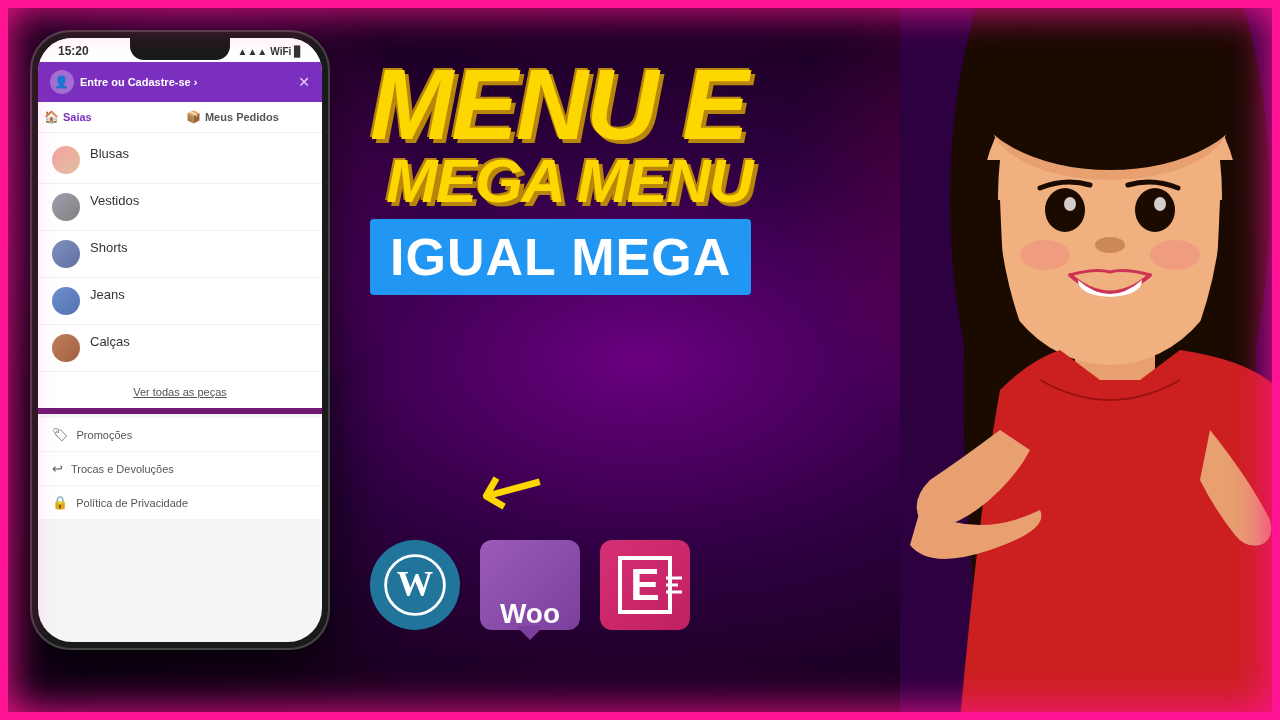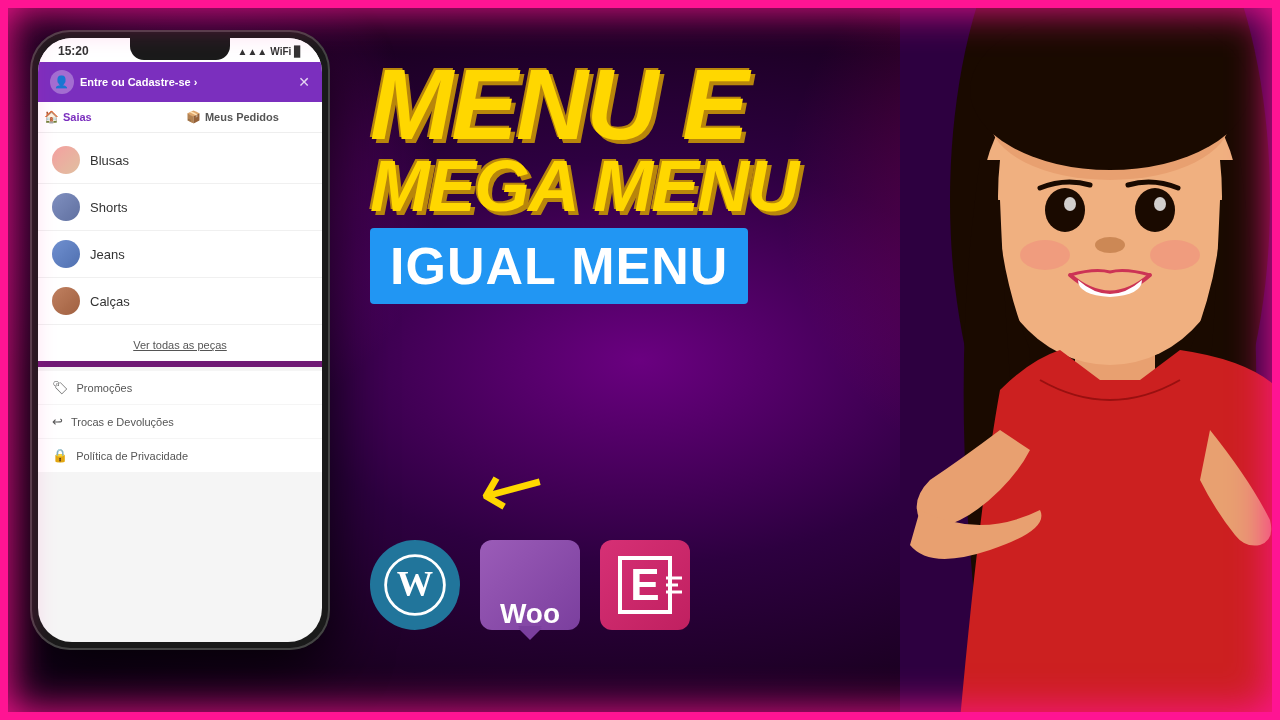--- a/index.html
+++ b/index.html
@@ -157,21 +157,20 @@
     .nav-tab:not(.active) { color: #555; }
     .tab-icon { font-size: 12px; }
 
     
     .menu-list {
       background: white;
       padding: 4px 0;
     }
     .menu-item {
       display: flex;
-      align-items: center;
       gap: 10px;
       padding: 9px 14px;
       border-bottom: 1px solid #f0f0f0;
       font-size: 13px;
       color: #333;
     }
     .menu-thumb {
       width: 28px;
       height: 28px;
       border-radius: 50%;
@@ -230,27 +229,28 @@
       font-size: 100px;
       font-weight: 900;
       color: #FFD700;
       line-height: 0.95;
       text-shadow: 4px 4px 0 #b8860b, -2px -2px 0 #b8860b;
       font-style: italic;
       letter-spacing: -2px;
     }
 
     .title-mega {
-      font-size: 72px;
+      font-size: 62px;
       font-weight: 900;
       color: #FFD700;
       line-height: 0.95;
       text-shadow: 4px 4px 0 #b8860b, -2px -2px 0 #b8860b;
       font-style: italic;
       letter-spacing: -2px;
+      margin-left: 16px;
     }
 
     .igual-apps-banner {
       background: #2196f3;
       padding: 8px 20px;
       margin-top: 8px;
       display: inline-block;
       border-radius: 4px;
     }
     .igual-apps-text {
@@ -393,20 +393,24 @@
             <span>Meus Pedidos</span>
           </div>
         </div>
 
         <div class="menu-list">
           <div class="menu-item">
             <div class="menu-thumb thumb-blusas"></div>
             <span>Blusas</span>
           </div>
           <div class="menu-item">
+            <div class="menu-thumb thumb-vestidos"></div>
+            <span>Vestidos</span>
+          </div>
+          <div class="menu-item">
             <div class="menu-thumb thumb-shorts"></div>
             <span>Shorts</span>
           </div>
           <div class="menu-item">
             <div class="menu-thumb thumb-jeans"></div>
             <span>Jeans</span>
           </div>
           <div class="menu-item">
             <div class="menu-thumb thumb-calcas"></div>
             <span>Calças</span>
@@ -435,21 +439,21 @@
       </div>
     </div>
   </div>
 
   <div class="right-content">
     <div style="line-height:1;">
       <div class="title-menu-e">MENU E</div>
       <div class="title-mega">MEGA MENU</div>
     </div>
     <div class="igual-apps-banner">
-      <span class="igual-apps-text">IGUAL MENU</span>
+      <span class="igual-apps-text">IGUAL MEGA</span>
     </div>
   </div>
 
   <div class="arrow-section">
     <span class="arrow-icon">↙</span>
   </div>
 
   <div class="logos-row">
 
     <div class="logo-wp-circle">

